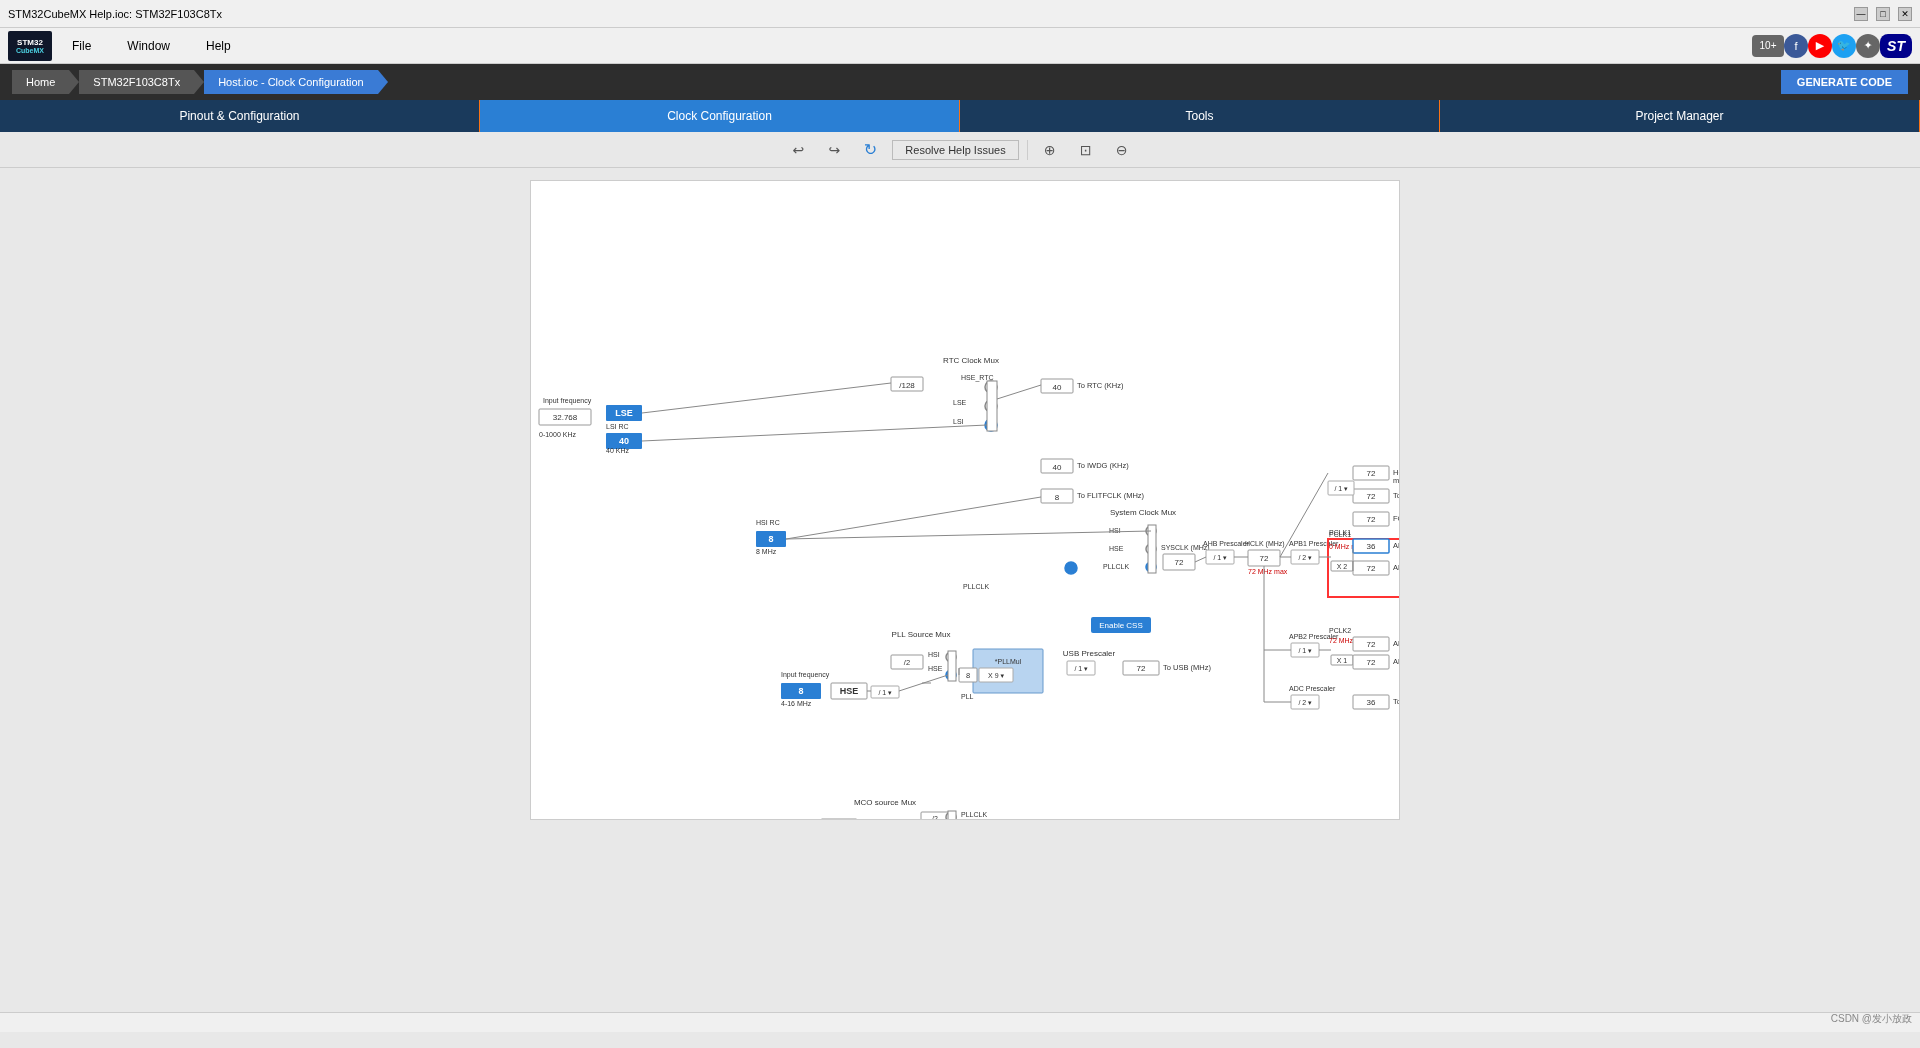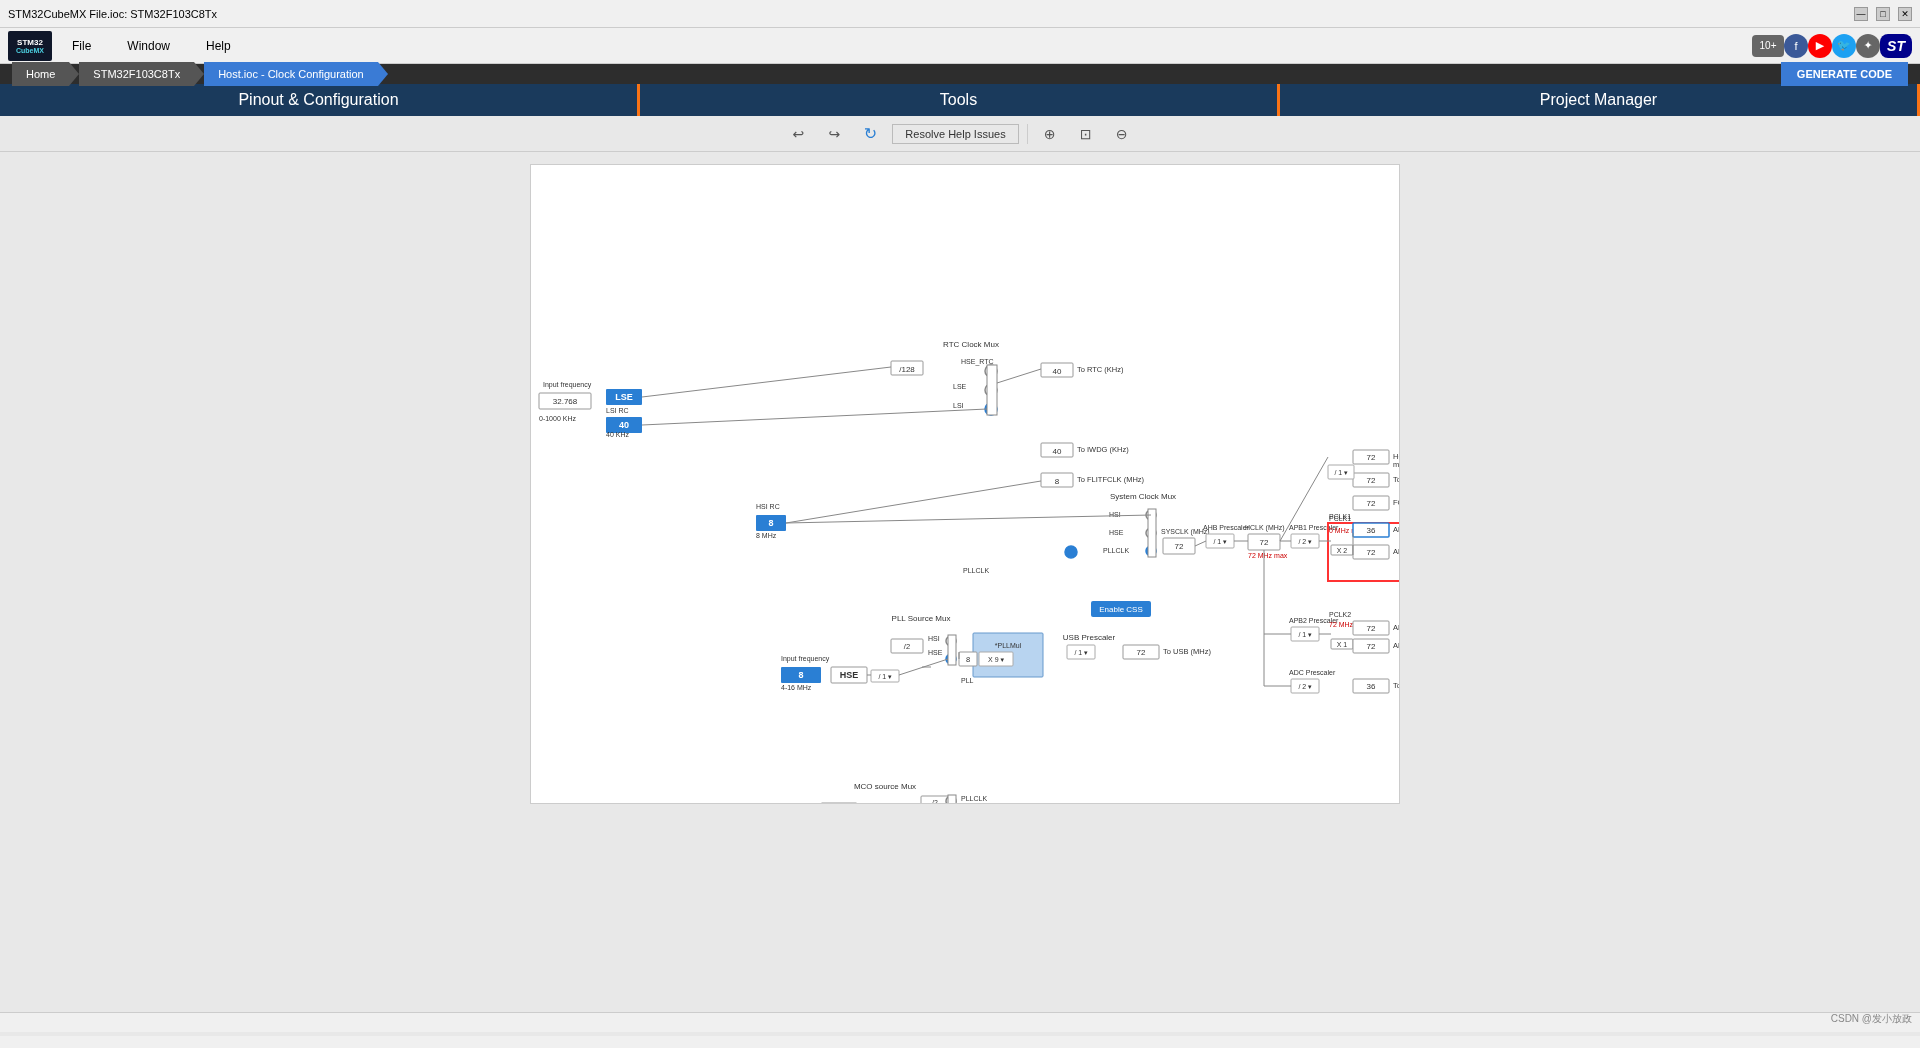--- a/index.html
+++ b/index.html
@@ -40,21 +40,21 @@
     .fb-icon { background: #3b5998; color: white; }
     .yt-icon { background: #ff0000; color: white; }
     .tw-icon { background: #1da1f2; color: white; }
     .net-icon { background: #666; color: white; }
     .st-icon { background: #00a; color: white; font-weight: bold; font-size: 12px; }
     .badge-10 { width: 32px; height: 22px; background: #666; color: white; font-size: 10px; display: flex; align-items: center; justify-content: center; border-radius: 4px; }
 
     
     .breadcrumb {
       background: #2d2d2d;
-      height: 20px;
+      height: 36px;
       display: flex;
       align-items: center;
       padding: 0 12px;
       gap: 16px;
       justify-content: space-between;
     }
     .breadcrumb-items { display: flex; align-items: center; }
     .breadcrumb-item {
       background: #555;
       color: white;
@@ -91,23 +91,23 @@
       height: 32px;
       display: flex;
       align-items: stretch;
     }
     .tab {
       flex: 1;
       display: flex;
       align-items: center;
       justify-content: center;
       color: white;
-      font-size: 16px;
+      font-size: 12px;
       cursor: pointer;
-      border-right: 3px solid #f97316;
+      border-right: 1px solid #f97316;
     }
     .tab.active { background: #2a7fd4; }
 
     
     .toolbar {
       background: #e8e8e8;
       height: 36px;
       display: flex;
       align-items: center;
       justify-content: center;
@@ -166,21 +166,21 @@
       right: 8px;
       font-size: 10px;
       color: #888;
     }
   </style>
 </head>
 <body>
 
 <div class="title-bar">
   <div class="title-bar-left">
-    <span>STM32CubeMX File.ioc: STM32F103C8Tx</span>
+    <span>STM32CubeMX Help.ioc: STM32F103C8Tx</span>
   </div>
   <div class="title-bar-right">
     <button class="title-btn">—</button>
     <button class="title-btn">□</button>
     <button class="title-btn">✕</button>
   </div>
 </div>
 
 <div class="menu-bar">
   <div class="menu-items">
@@ -211,20 +211,21 @@
     <div class="breadcrumb-item">STM32F103C8Tx</div>
     <div class="breadcrumb-arrow"></div>
     <div class="breadcrumb-item active">Host.ioc - Clock Configuration</div>
     <div class="breadcrumb-arrow active"></div>
   </div>
   <button class="generate-btn">GENERATE CODE</button>
 </div>
 
 <div class="tab-bar">
   <div class="tab">Pinout &amp; Configuration</div>
+  <div class="tab active">Clock Configuration</div>
   <div class="tab">Tools</div>
   <div class="tab">Project Manager</div>
 </div>
 
 <div class="toolbar">
   <button class="toolbar-btn">↩</button>
   <button class="toolbar-btn">↪</button>
   <button class="toolbar-btn" style="color:#2a7fd4;font-size:16px;">↻</button>
   <button class="resolve-btn">Resolve Help Issues</button>
   <div class="toolbar-separator"></div>

